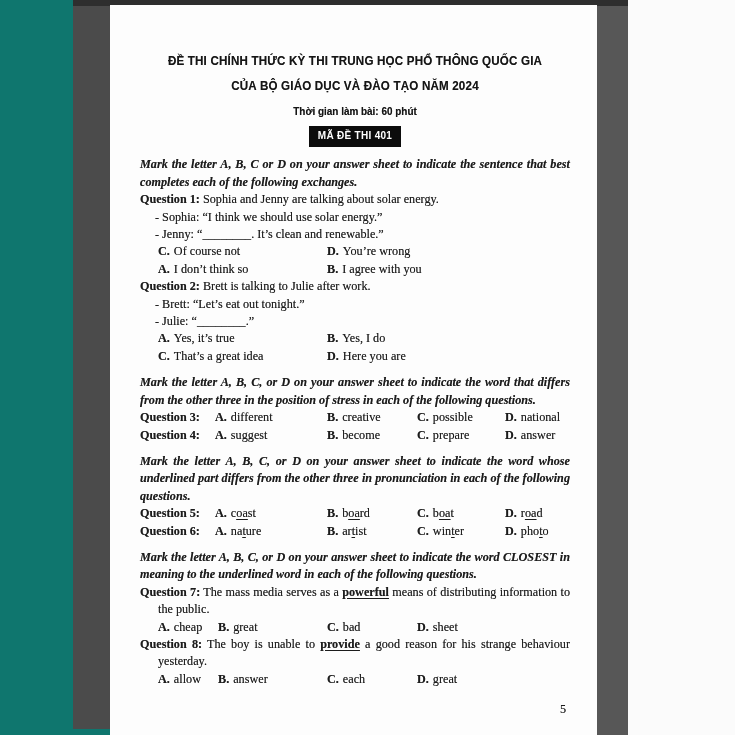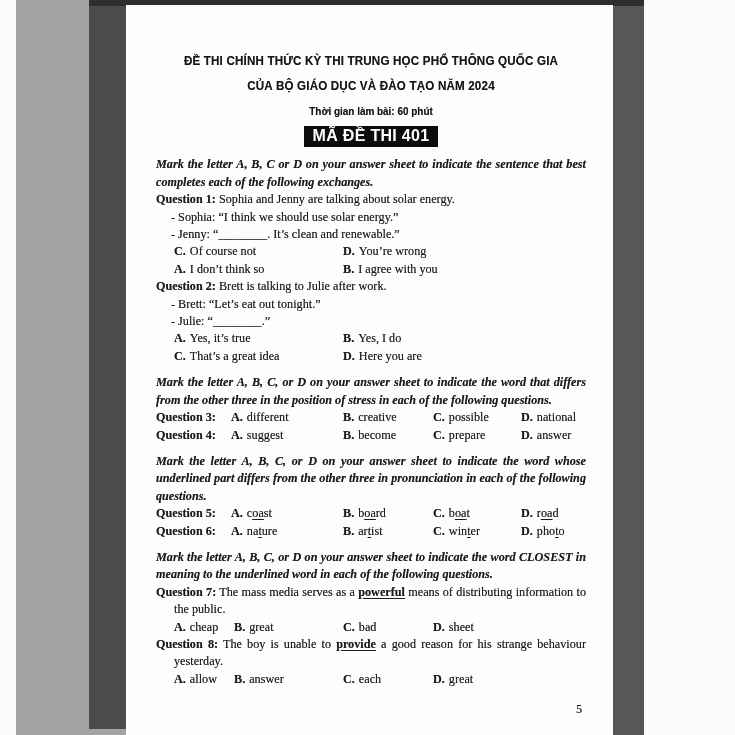--- a/index.html
+++ b/index.html
@@ -1,35 +1,35 @@
 <!DOCTYPE html>
 <html><head>
 <meta charset="utf-8">
 <style>
   * { margin:0; padding:0; box-sizing:border-box; }
   html,body { width:735px; height:735px; overflow:hidden; background:#fbfbfb; }
 
-  .canvas { position:relative; width:628px; height:735px; background:#a3a3a3; overflow:hidden;margin-left:16px; }
+  .canvas { position:relative; width:628px; height:735px; background:#0f766e; overflow:hidden; }
   .bg-right   { position:absolute; left:663px; top:0; width:72px; height:735px; background:#fbfbfb; }
   .edge-left  { position:absolute; left:73px;  top:0; width:37px; height:729px; background:#4b4b4b; }
   .edge-right { position:absolute; left:597px; top:0; width:66px; height:735px; background:#575757; }
   .edge-top   { position:absolute; left:73px;  top:0; width:590px; height:6px;  background:#2e2e2e; }
 
   .page { position:absolute; left:110px; top:5px; width:487px; height:730px; background:#fdfdfd; }
   .content { position:relative; height:100%; padding:0 27px 0 30px;
              font-family:"Liberation Serif", serif; font-size:12.2px; line-height:17.4px;
              color:#1c1c1c; text-shadow:0 0 .35px rgba(25,25,25,.55); }
 
   .header { padding-top:43px; text-align:center; color:#161616;
             font-family:"Liberation Sans","DejaVu Sans",sans-serif; }
   .ht { font-weight:700; font-size:13.2px; line-height:25px; letter-spacing:.2px; transform:scaleX(.88); }
   .hd { font-weight:700; font-size:10.8px; margin-top:5px; transform:scaleX(.92); }
   .badge-wrap { margin-top:6px; }
   .badge { display:inline-block; background:#0c0c0c; color:#ffffff; font-weight:700;
-           font-size:16px; line-height:16px; padding:2px 9px 3px; letter-spacing:.3px;text-align:right; }
+           font-size:10px; line-height:16px; padding:2px 9px 3px; letter-spacing:.3px;text-align:right; }
 
   .inst  { font-style:italic; font-weight:700; text-align:justify; margin-top:9px; }
   .qstem { text-align:justify; padding-left:18px; text-indent:-18px; }
   .ql    { font-weight:700; }
   .dlg   { padding-left:15px; }
 
   .opt2  { display:flex; padding-left:18px; }
   .opt2 .c1 { width:169px; }
 
   .row4  { display:flex; }

